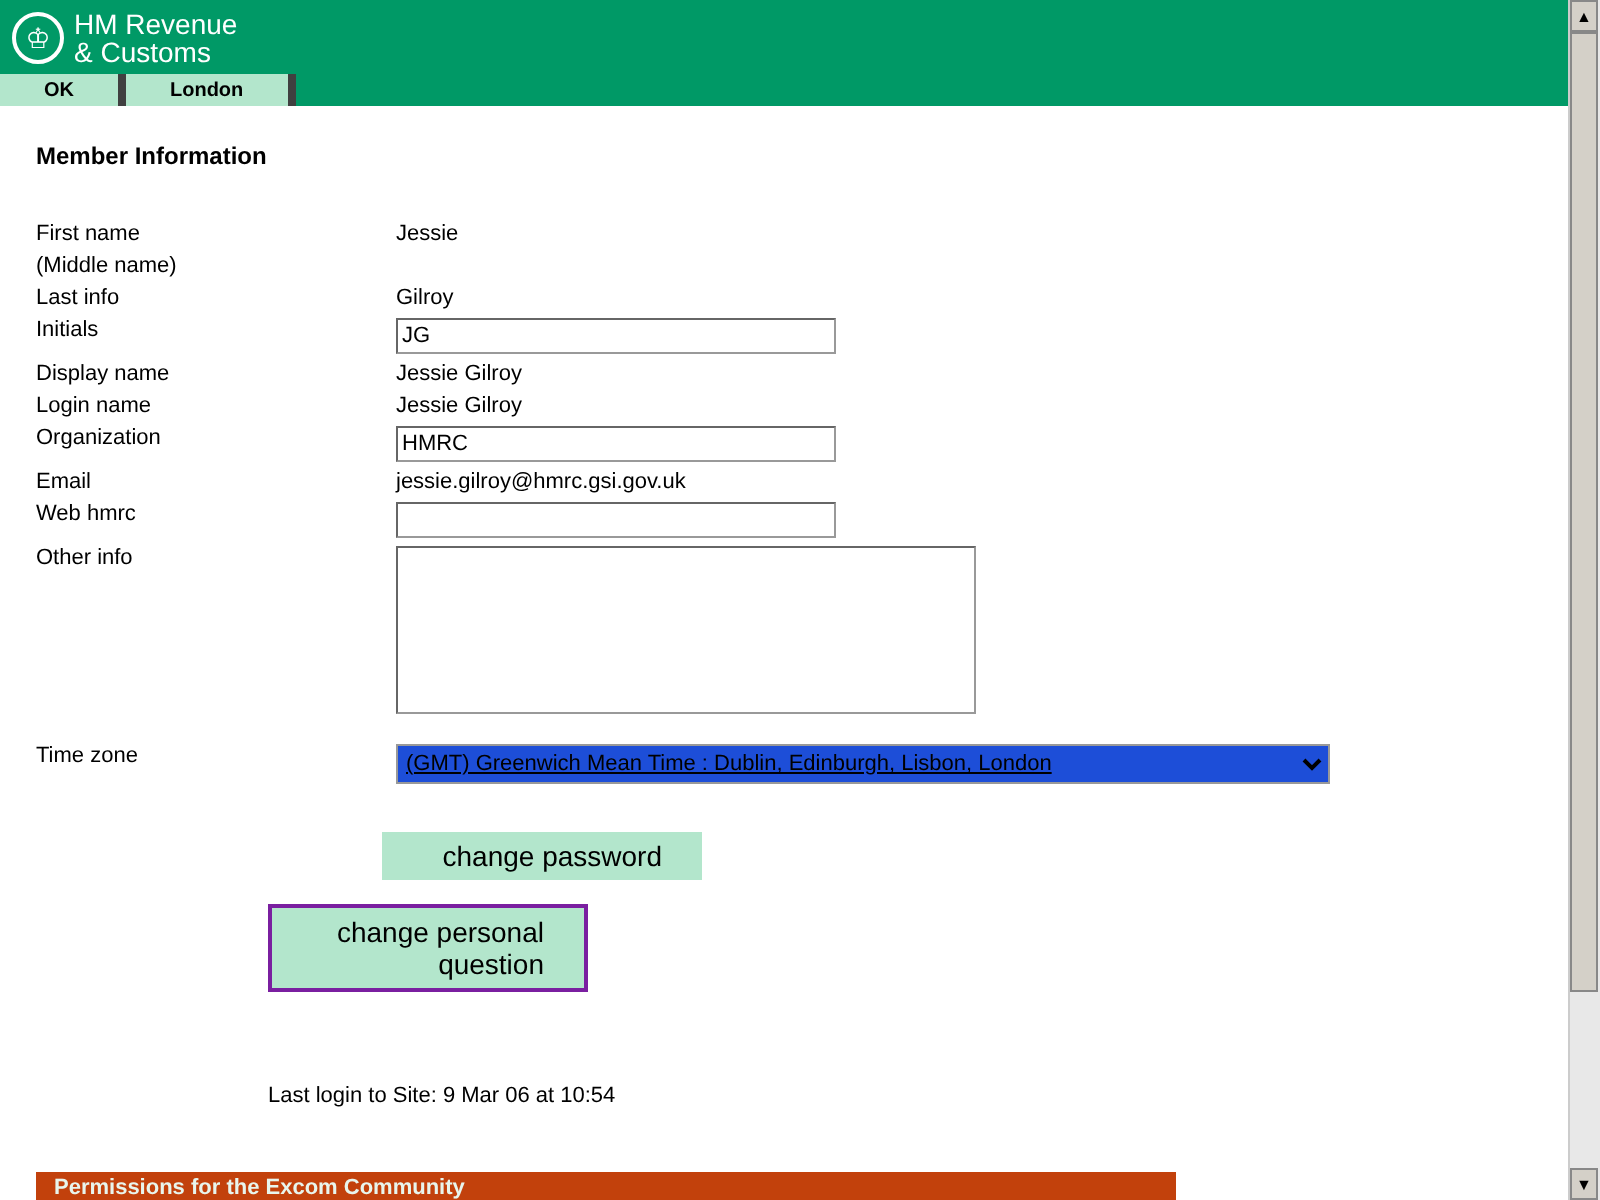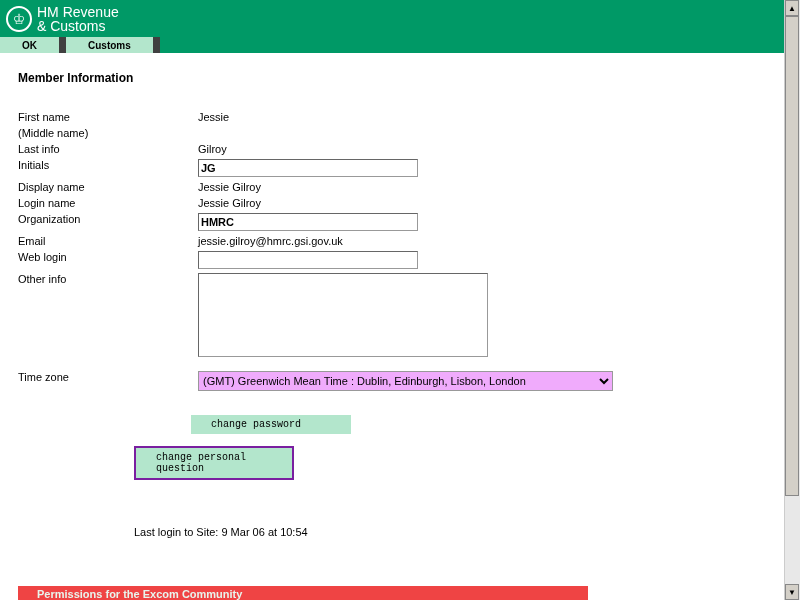--- a/index.html
+++ b/index.html
@@ -49,21 +49,21 @@
       background: #b3e6cc;
       color: #000000;
       font-size: 10px;
       font-weight: bold;
       border: none;
       padding: 0 22px;
       height: 16px;
       display: flex;
       align-items: center;
       cursor: pointer;
-      border-right: 7px solid #404040;
+      border-right: 4px solid #404040;
     }
     .toolbar-spacer {
       flex: 1;
       background: #009966;
     }
     .content {
       padding: 18px 18px 0 18px;
     }
     .page-title {
       font-size: 12px;
@@ -84,50 +84,50 @@
     }
     .text-input {
       width: 220px;
       height: 18px;
       border: 1px solid #999;
       border-top-color: #666;
       border-left-color: #666;
       font-family: Verdana, Geneva, sans-serif;
       font-size: 11px;
       padding: 0 2px;
-      font-weight: bold;
     }
     .textarea-input {
       width: 290px;
       height: 84px;
       border: 1px solid #999;
       border-top-color: #666;
       border-left-color: #666;
       font-family: Verdana, Geneva, sans-serif;
       font-size: 11px;
       padding: 2px;
       resize: none;
     }
     .select-input {
-      width: 415px;
+      width: 467px;
       height: 20px;
       border: 1px solid #999;
       font-family: Verdana, Geneva, sans-serif;
       font-size: 11px;
-      background: #f0abfc;
+      background: #1d4ed8;
+      text-decoration: underline;
     }
     .action-btn {
       background: #b3e6cc;
       border: none;
-      font-family: Liberation Mono, monospace;
-      font-size: 10px;
+      font-family: Liberation Sans, sans-serif;
+      font-size: 14px;
       padding: 4px 20px;
       cursor: pointer;
       width: 160px;
-      text-align: left;
+      text-align: right;
     }
     .action-btn.highlighted {
       border: 2px solid #7a1fa0;
     }
     .btn-row {
       margin-top: 22px;
       margin-left: 173px;
     }
     .btn-row2 {
       margin-top: 12px;
@@ -136,22 +136,22 @@
     .last-login {
       margin-top: 46px;
       margin-left: 116px;
       font-size: 11px;
     }
     .bottom-bar {
       position: absolute;
       bottom: 0;
       left: 18px;
       width: 570px;
-      background: #ef4444;
-      padding: 2px 19px;
+      background: #c2410c;
+      padding: 2px 9px;
       font-size: 11px;
       font-weight: bold;
       color: #e8f5ed;
       height: 14px;
       overflow: hidden;
     }
     .vscroll {
       position: absolute;
       right: 0;
       top: 0;
@@ -189,21 +189,21 @@
     <div class="logo-circle">♔</div>
     <div class="logo-text">
       <div>HM Revenue</div>
       <div>&amp; Customs</div>
     </div>
   </div>
 </div>
 
 <div class="toolbar">
   <button class="toolbar-btn">OK</button>
-  <button class="toolbar-btn">Customs</button>
+  <button class="toolbar-btn">London</button>
   <div class="toolbar-spacer"></div>
 </div>
 
 <div class="content">
   <h1 class="page-title">Member Information</h1>
 
   <table class="form-table">
     <tbody>
         <tr>
       <td class="label-cell">First name</td>
@@ -231,21 +231,21 @@
     </tr>
     <tr>
       <td class="label-cell">Organization</td>
       <td><input type="text" class="text-input" value="HMRC" style=""></td>
     </tr>
     <tr>
       <td class="label-cell">Email</td>
       <td>jessie.gilroy@hmrc.gsi.gov.uk</td>
     </tr>
     <tr>
-      <td class="label-cell">Web login</td>
+      <td class="label-cell">Web hmrc</td>
       <td><input type="text" class="text-input" value="" style=""></td>
     </tr>
     <tr>
       <td class="label-cell">Other info</td>
       <td><textarea class="textarea-input" style=""></textarea></td>
     </tr>
     <tr>
           <td colspan="2" style="height:8px"></td>
         </tr>
     <tr>

